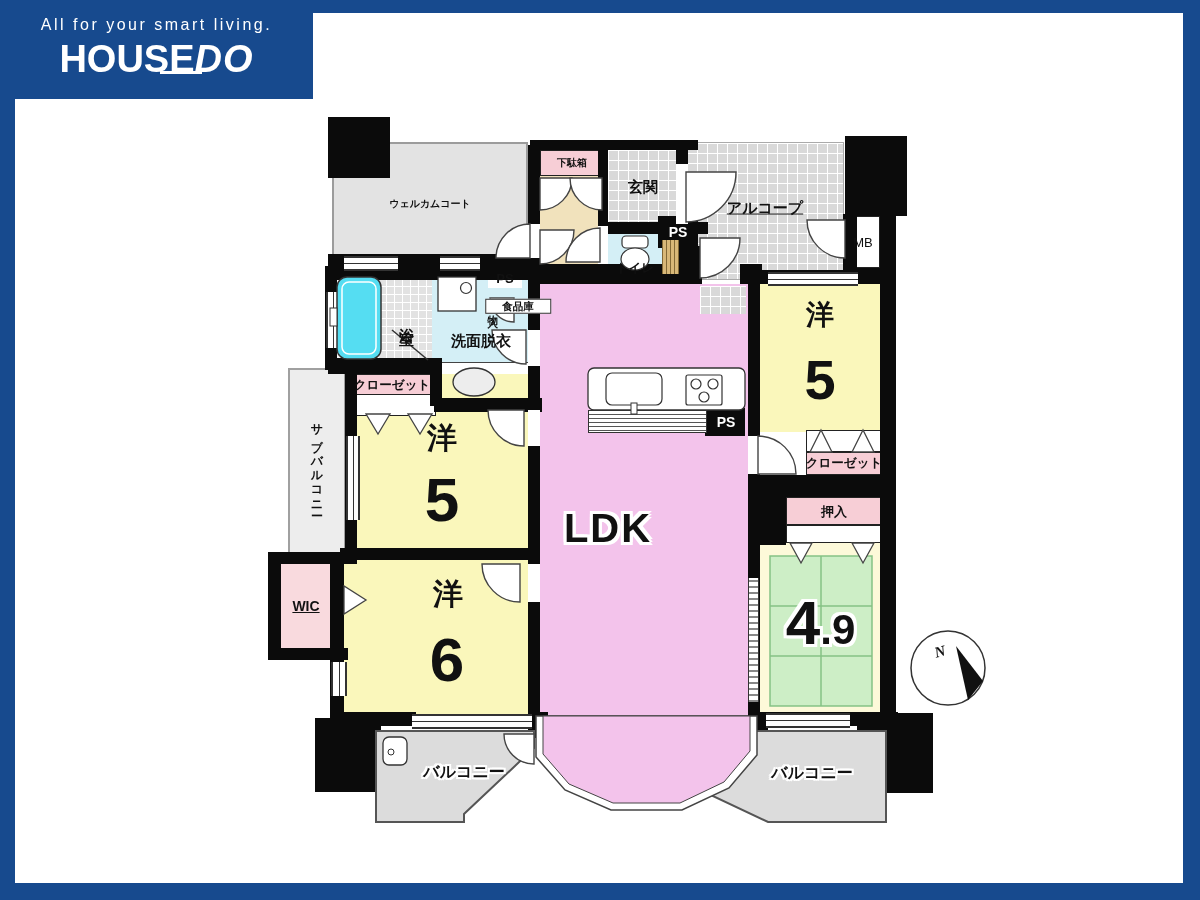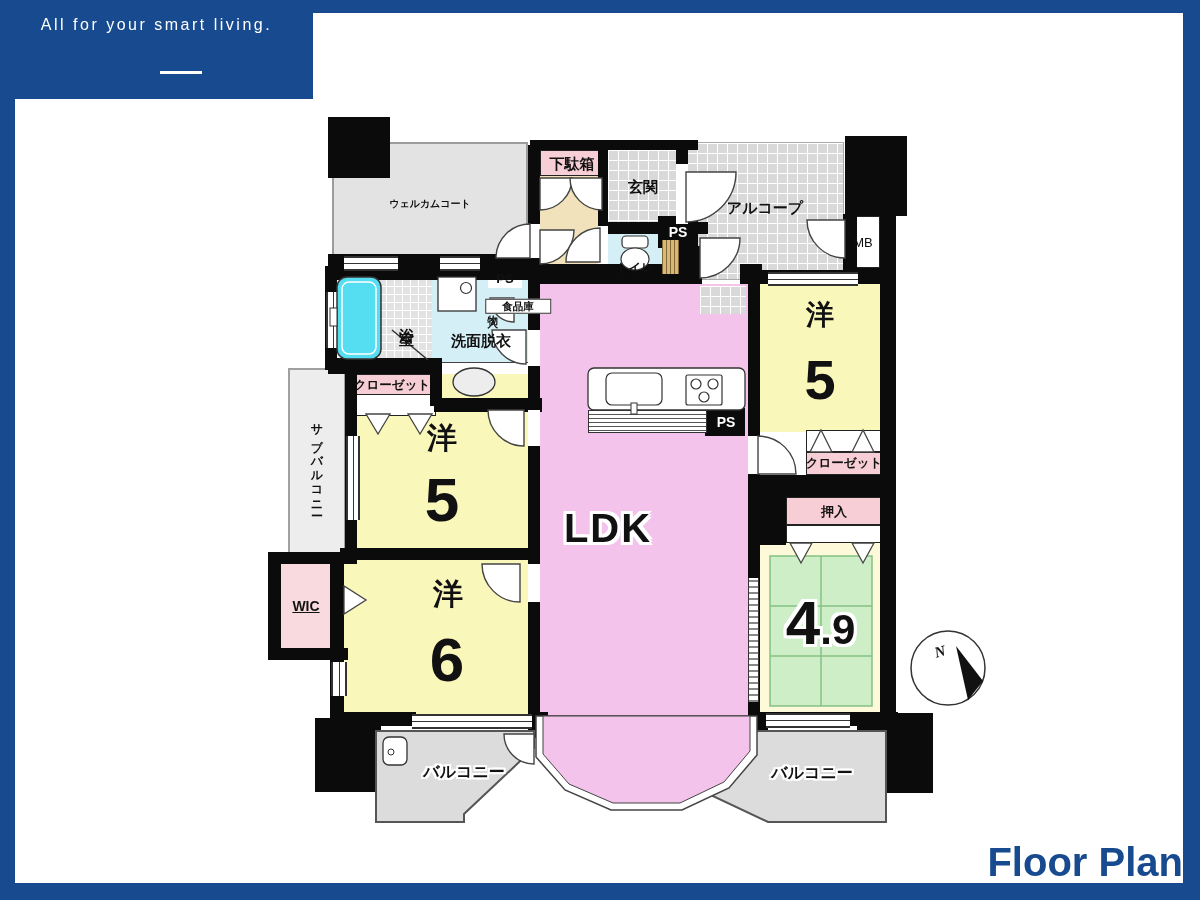--- a/index.html
+++ b/index.html
@@ -37,24 +37,24 @@
 
 <div id="stage">
 
   <div class="frame" style="left:0;top:0;width:1200px;height:13px;"></div>
   <div class="frame" style="left:0;top:0;width:15px;height:900px;"></div>
   <div class="frame" style="left:1183px;top:0;width:17px;height:900px;"></div>
   <div class="frame" style="left:0;top:883px;width:1200px;height:17px;"></div>
 
   <div class="frame" style="left:0;top:0;width:313px;height:99px;">
     <div class="abs" style="left:0;top:16px;width:313px;text-align:center;color:#fff;font-size:16px;letter-spacing:2.5px;">All for your smart living.</div>
+    <div class="abs" style="left:0;top:38px;width:313px;text-align:center;color:#fff;font-size:38px;font-weight:bold;"><span>HOUSE</span><span style="font-style:italic;letter-spacing:1px;">DO</span></div>
     <div class="abs" style="left:160px;top:71px;width:42px;height:3px;background:#fff;"></div>
   </div>
 
-  <div class="abs" style="right:17px;bottom:15px;font-size:40px;font-weight:bold;color:var(--brand_blue);letter-spacing:0px;">Floor Plan</div>
 
   <div class="abs" style="left:332px;top:142px;width:196px;height:118px;background:var(--court_gray);border:2px solid #9c9c9c;box-sizing:border-box;"></div>
   <div class="abs" style="left:532px;top:150px;width:68px;height:134px;background:var(--hall_beige);"></div>
   <div class="abs tile" style="left:608px;top:150px;width:70px;height:78px;"></div>
   <div class="abs tile" style="left:686px;top:142px;width:158px;height:138px;border:1px solid #aaa;box-sizing:border-box;"></div>
   <div class="abs" style="left:608px;top:234px;width:54px;height:44px;background:var(--water_cyan);"></div>
   <div class="abs" style="left:334px;top:278px;width:98px;height:82px;background:#f7f7f7;"></div>
   <div class="abs tile8" style="left:378px;top:278px;width:54px;height:82px;"></div>
   <div class="abs" style="left:432px;top:280px;width:98px;height:84px;background:var(--water_cyan);"></div>
   <div class="abs" style="left:436px;top:362px;width:96px;height:38px;background:#fff;border:1px solid #444;box-sizing:border-box;"></div>
@@ -213,23 +213,23 @@
       <circle cx="391" cy="752" r="3" fill="#fff" stroke="#333" stroke-width="1"></circle>
     </g>
 
     <g>
       <circle cx="948" cy="668" r="37" fill="#fff" stroke="#333" stroke-width="1.5"></circle>
       <polygon points="956,646 968,700 983,681" fill="#111"></polygon>
     </g>
   </svg>
 
   <div class="lbl" style="left:430px;top:204px;font-size:10px;">ウェルカムコート</div>
-  <div class="lbl" style="left:572px;top:163px;font-size:15px;">下駄箱</div>
+  <div class="lbl" style="left:572px;top:163px;font-size:10px;">下駄箱</div>
   <div class="lbl" style="left:643px;top:186px;font-size:15px;">玄関</div>
-  <div class="lbl" style="left:765px;top:207px;font-size:15px;">アルコープ</div>
+  <div class="lbl" style="left:765px;top:207px;font-size:15px;text-decoration:underline;">アルコープ</div>
   <div class="lbl" style="left:863px;top:242px;font-size:13px;font-weight:normal;">MB</div>
   <div class="lbl" style="left:678px;top:232px;font-size:14px;color:#fff;">PS</div>
   <div class="lbl" style="left:635px;top:268px;font-size:12.5px;">トイレ</div>
   <div class="lbl vert" style="left:407px;top:318px;font-size:15px;">浴室</div>
   <div class="lbl" style="left:481px;top:340px;font-size:15px;">洗面脱衣</div>
   <div class="lbl" style="left:505px;top:278px;font-size:13px;">PS</div>
   <div class="lbl vert" style="left:493px;top:309px;font-size:10.5px;background:#fff;border:1px solid #333;padding:2px 1px;">物入</div>
   <div class="lbl" style="left:518px;top:306px;font-size:10.5px;background:#fff;border:1px solid #333;padding:1px 16px;">食品庫</div>
   <div class="lbl" style="left:726px;top:422px;font-size:14px;color:#fff;">PS</div>
   <div class="lbl" style="left:392px;top:385px;font-size:12.5px;">クローゼット</div>

